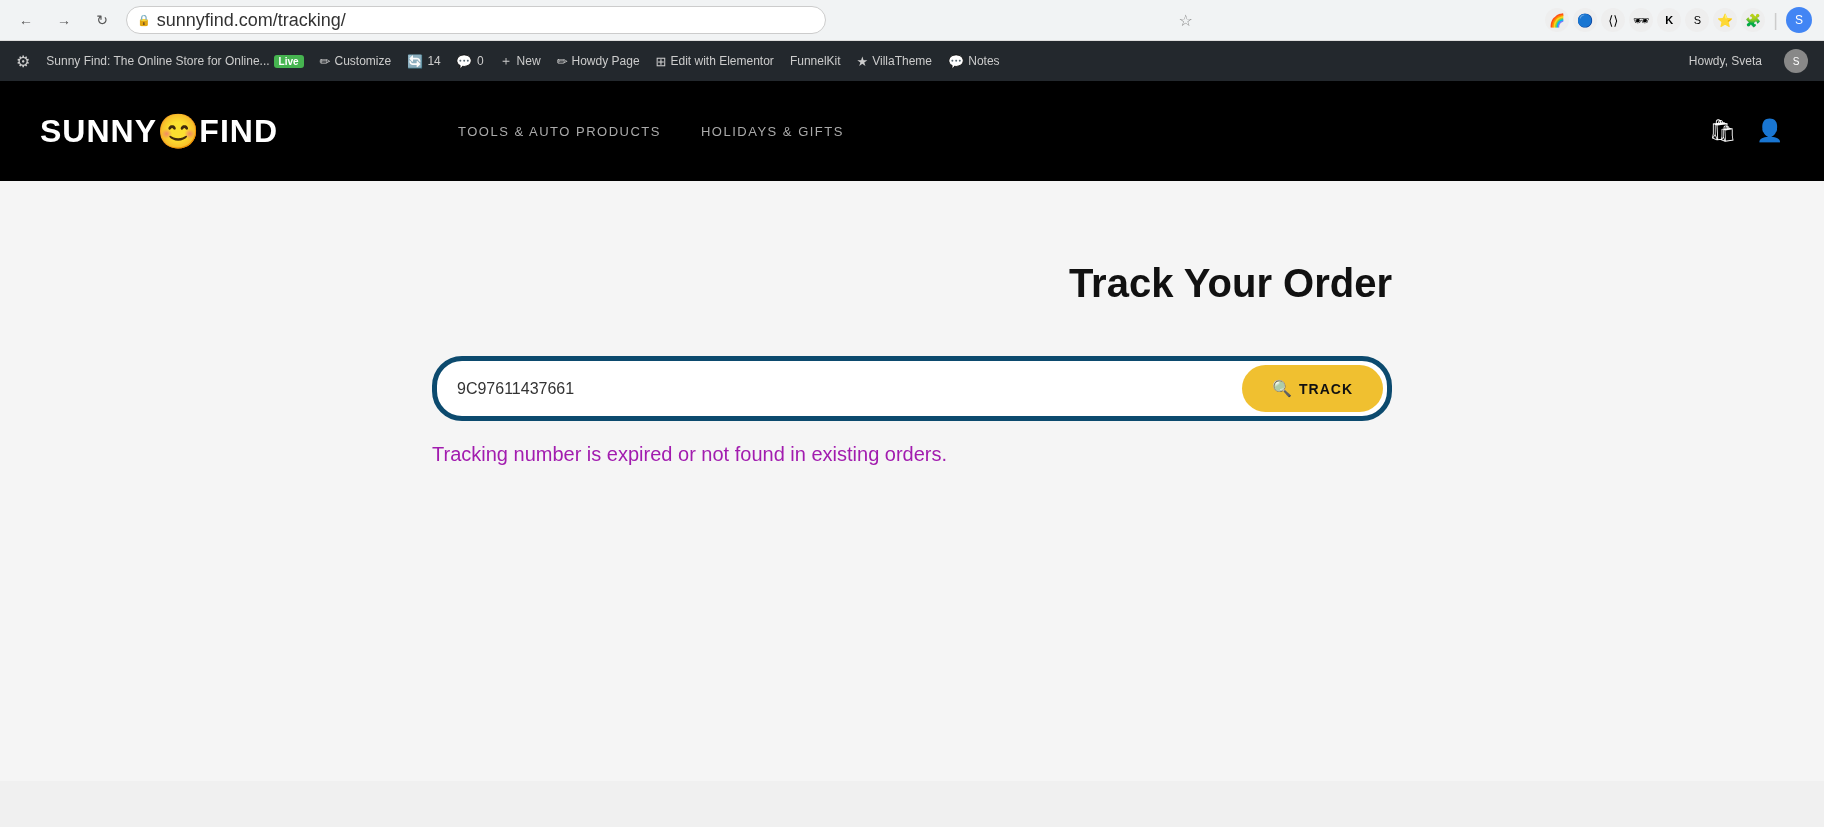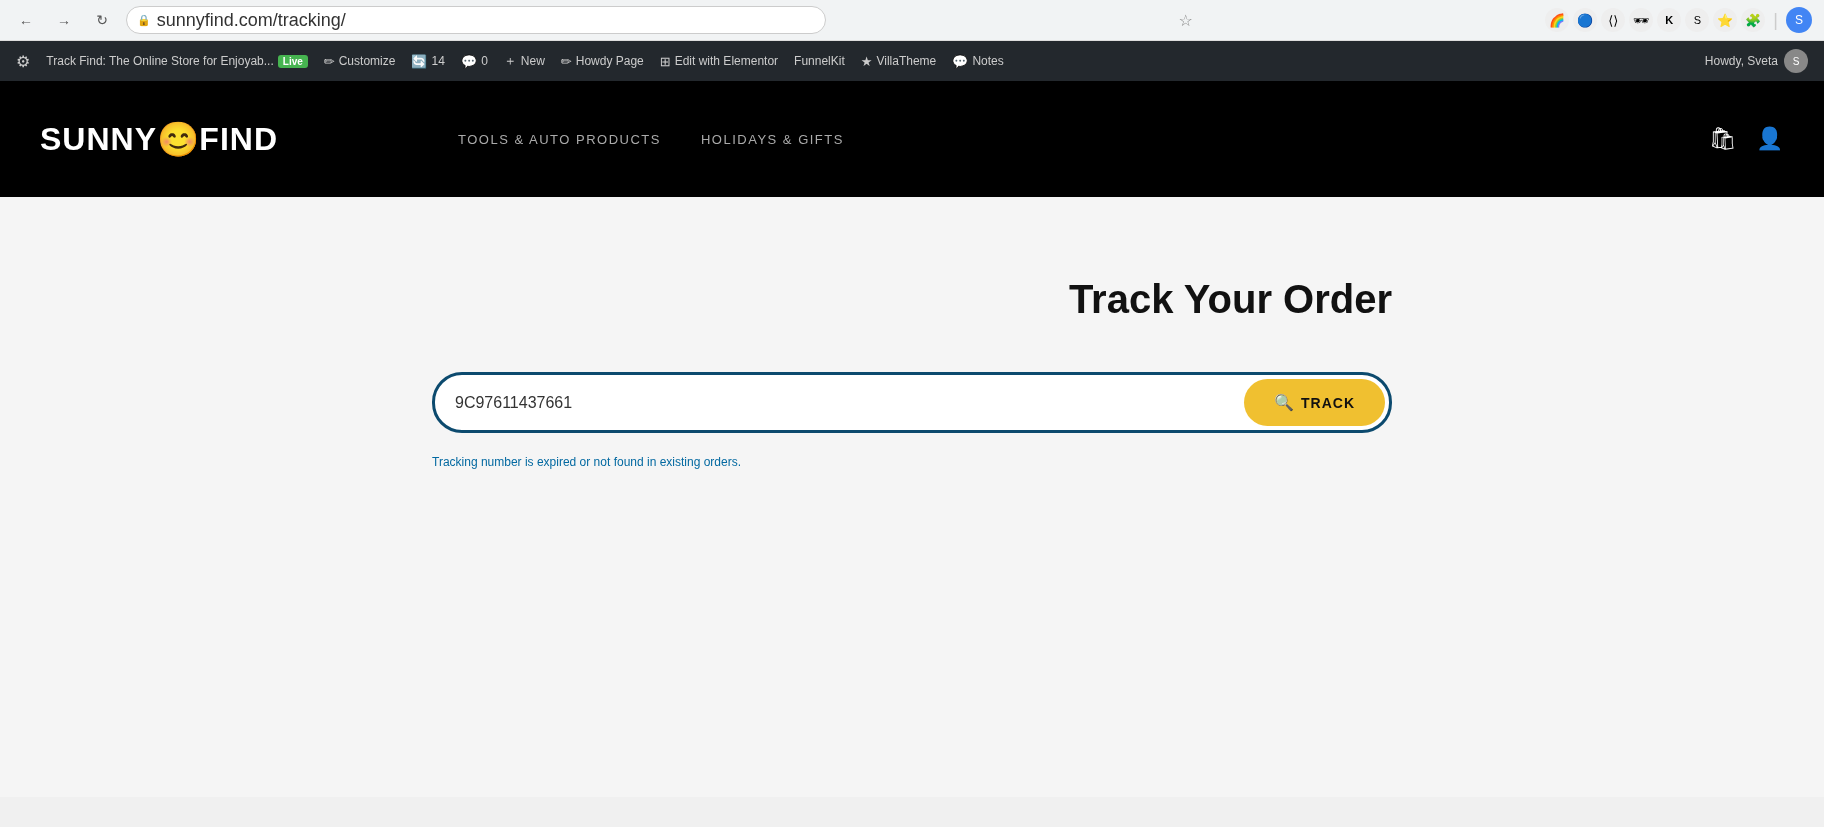--- a/index.html
+++ b/index.html
@@ -109,38 +109,38 @@
       font-size: 10px;
       padding: 1px 5px;
       border-radius: 3px;
       font-weight: bold;
       text-align: right;
     }
     .wp-admin-bar .howdy {
       margin-left: auto;
       display: flex;
       align-items: center;
-      gap: 6px;
+      gap: 22px;
       padding: 0 8px;
       color: #ccc;
       font-size: 12px;
     }
     .wp-admin-bar .howdy .avatar {
       width: 24px; height: 24px;
       border-radius: 50%;
       background: #888;
       display: flex; align-items: center; justify-content: center;
       font-size: 10px;
       color: white;
     }
 
     
     .site-header {
       background: #000;
-      height: 116px;
+      height: 100px;
       display: flex;
       align-items: center;
       padding: 0 40px;
     }
     .site-logo {
       display: flex;
       align-items: center;
       gap: 0;
     }
     .logo-text {
@@ -193,21 +193,21 @@
     }
     .track-order-title {
       text-align: right;
       font-size: 40px;
       font-weight: 700;
       color: #111;
       margin-bottom: 50px;
     }
     .track-form-row {
       display: flex;
-      border: 3px solid #0c4a6e;
+      border: 5px solid #0c4a6e;
       border-radius: 30px;
       overflow: hidden;
       background: white;
       margin-bottom: 20px;
     }
     .track-input {
       flex: 1;
       border: none;
       outline: none;
       padding: 16px 20px;
@@ -225,22 +225,22 @@
       cursor: pointer;
       border-radius: 30px;
       display: flex;
       align-items: center;
       gap: 6px;
       color: #111;
       text-transform: uppercase;
       margin: 4px;
     }
     .track-error-message {
-      color: #0369a1;
-      font-size: 12px;
+      color: #a21caf;
+      font-size: 20px;
       margin-top: 22px;
     }
   </style>
 </head>
 <body>
 
 <div class="browser-chrome">
   <div class="browser-toolbar">
     <button class="browser-nav-btn">←</button>
     <button class="browser-nav-btn">→</button>
@@ -263,21 +263,21 @@
       <div class="browser-profile">S</div>
     </div>
   </div>
 </div>
 
 <div class="wp-admin-bar">
   <span class="wp-admin-bar-item">
     <span style="font-size:16px;">⚙</span>
   </span>
   <span class="wp-admin-bar-item">
-    <span>Track Find: The Online Store for Enjoyab...</span>
+    <span>Sunny Find: The Online Store for Online...</span>
     <span class="live-badge">Live</span>
   </span>
   <span class="wp-admin-bar-item">
     <span class="icon">✏</span>
     <span>Customize</span>
   </span>
   <span class="wp-admin-bar-item">
     <span class="icon">🔄</span>
     <span>14</span>
   </span>

